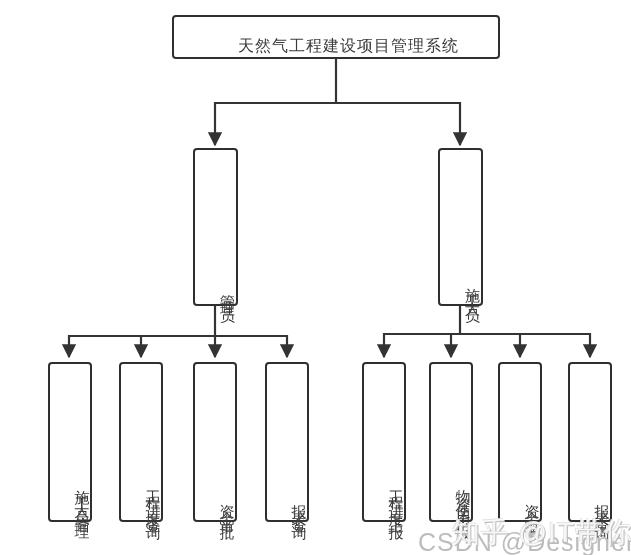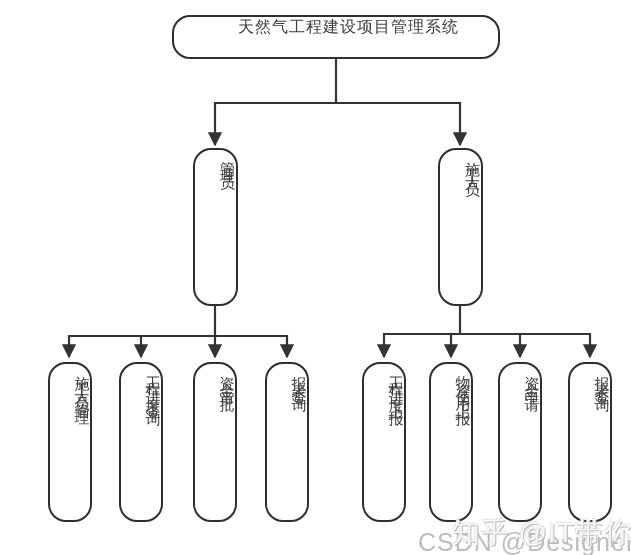--- a/index.html
+++ b/index.html
@@ -17,24 +17,24 @@
   #connector-layer {
     position: absolute;
     left: 0; top: 0;
     width: 631px; height: 555px;
     z-index: 1;
   }
   .node {
     position: absolute;
     box-sizing: border-box;
     border: 2px solid var(--border, #2f2f2f);
-    border-radius: 18px;
+    border-radius: 4px;
     background: #ffffff;
     display: flex;
-    align-items: flex-start;
+    align-items: flex-end;
     justify-content: center;
     z-index: 2;
     color: var(--text, #3a3a3a);
     padding-left: 25px;
   }
   .node.root-node {
     left: 172px; top: 15px;
     width: 328px; height: 44px;
     font-size: 16px;
     letter-spacing: 1px;

